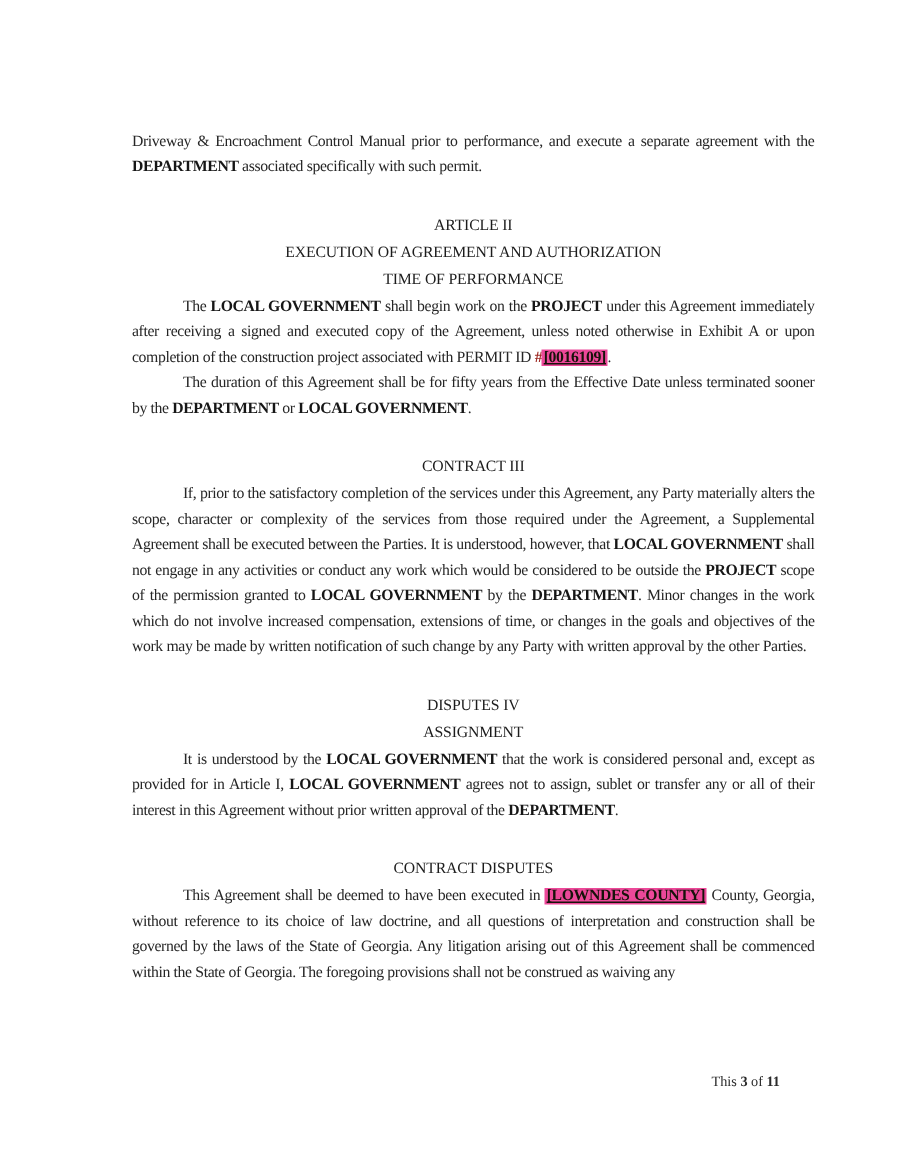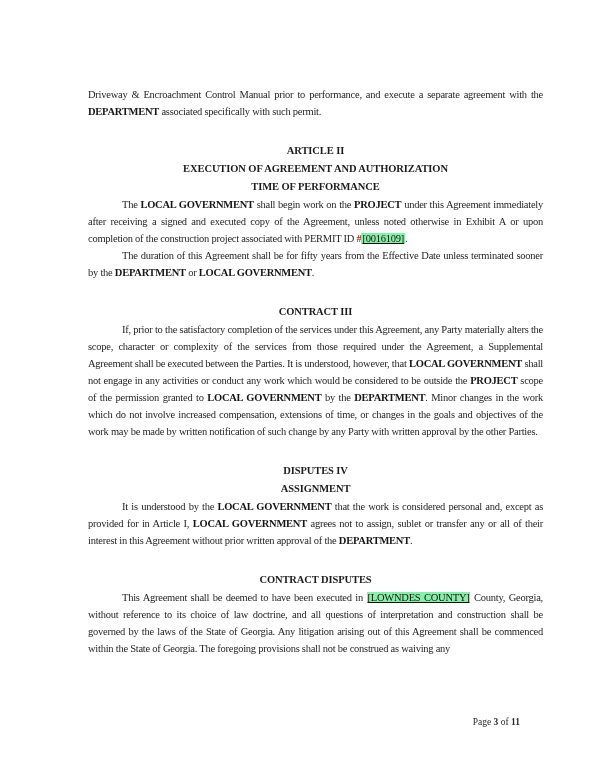--- a/index.html
+++ b/index.html
@@ -21,30 +21,30 @@
     letter-spacing:-0.25px;
     text-align:justify;
     margin:0;
     color:#262626;
   }
   .para.ind{ text-indent:34px; }
   .block-heading{ margin:22px 0 0 0; }
   .hline{
     font-size:10.5px;
     line-height:18px;
-    font-weight:bold;
+    font-weight:normal;
     letter-spacing:-0.1px;
     text-align:center;
     color:#1c1c1c;
   }
   .sb{ font-weight:bold; color:#161616; }
   .shl{
-    font-weight:normal;
+    font-weight:bold;
     color:#17120a;
-    background:#86efac;
+    background:#ec4899;
     text-decoration:underline;
     padding:0 1px;
   }
   .sred{
     font-weight:bold;
     color:#9e2b25;
   }
   .footer{
     position:absolute;
     top:716px;
@@ -76,13 +76,13 @@
       <div class="hline">DISPUTES IV</div>
       <div class="hline">ASSIGNMENT</div>
     </div>
     <p class="para ind"><span>It is understood by the </span><span class="sb">LOCAL GOVERNMENT</span><span> that the work is considered personal and, except as provided for in Article I, </span><span class="sb">LOCAL GOVERNMENT</span><span> agrees not to assign, sublet or transfer any or all of their interest in this Agreement without prior written approval of the </span><span class="sb">DEPARTMENT</span><span>.</span></p>
     <div class="block-heading">
       <div class="hline">CONTRACT DISPUTES</div>
     </div>
     <p class="para ind"><span>This Agreement shall be deemed to have been executed in </span><span class="shl">[LOWNDES COUNTY]</span><span> County, Georgia, without reference to its choice of law doctrine, and all questions of interpretation and construction shall be governed by the laws of the State of Georgia. Any litigation arising out of this Agreement shall be commenced within the State of Georgia. The foregoing provisions shall not be construed as waiving any</span></p>
   </main>
 
-<div class="footer"><span>Page </span><span class="num">3</span><span> of </span><span class="num">11</span></div>
+<div class="footer"><span>This </span><span class="num">3</span><span> of </span><span class="num">11</span></div>
 
 </body></html>

